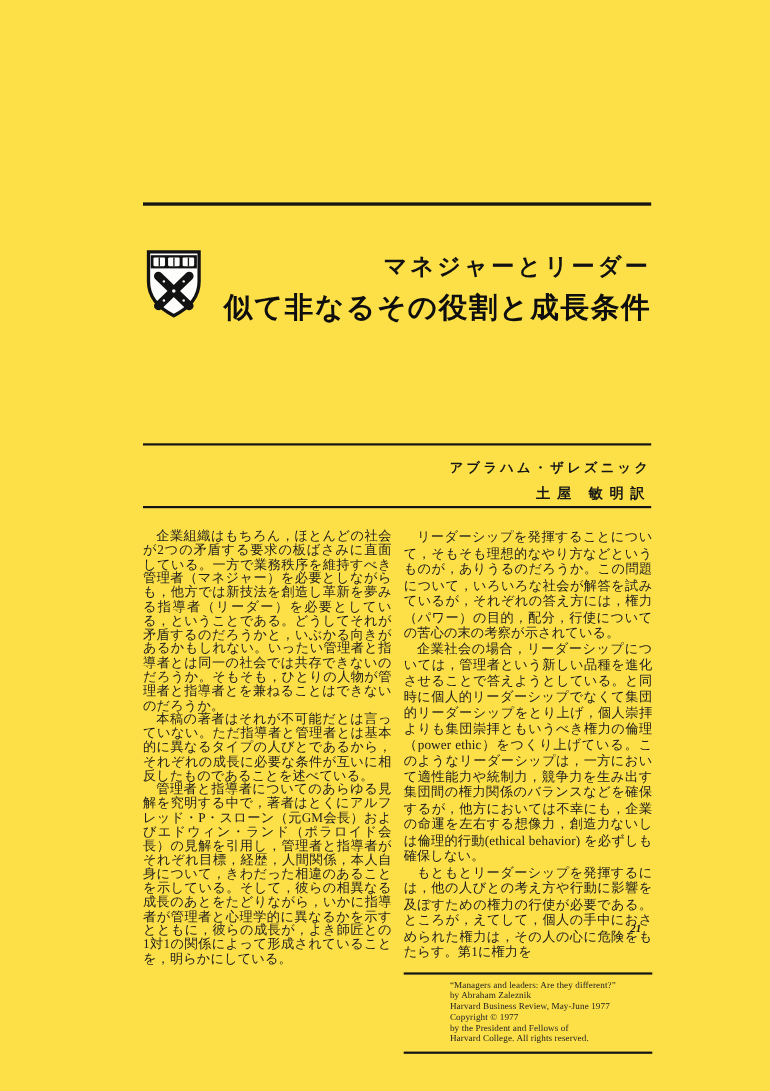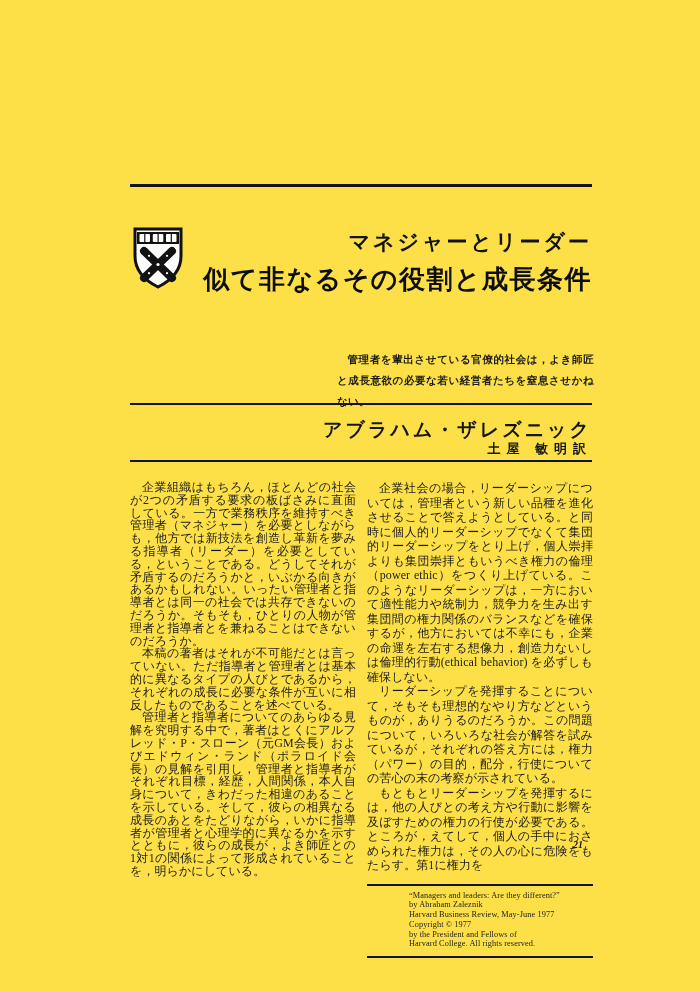--- a/index.html
+++ b/index.html
@@ -35,21 +35,21 @@
     position:absolute;left:337px;top:349px;width:257px;
     font-family:"Liberation Sans","DejaVu Sans",sans-serif;
     font-weight:700;font-size:10.5px;line-height:21px;
     letter-spacing:0.3px;text-indent:1em;text-align:justify;
     color:#1a1a1a;margin:0;
   }
 
   .author{
     position:absolute;right:108px;top:417px;
     font-family:"Liberation Sans","DejaVu Sans",sans-serif;
-    font-weight:700;font-size:19px;letter-spacing:3px;
+    font-weight:700;font-size:12px;letter-spacing:3px;
     white-space:nowrap;color:#161616;
   }
   .translator{
     position:absolute;right:108px;top:440px;
     font-family:"Liberation Sans","DejaVu Sans",sans-serif;
     font-weight:700;font-size:13px;letter-spacing:6px;
     white-space:nowrap;color:#161616;
   }
 
   .columns{
@@ -112,36 +112,35 @@
         <circle cx="35" cy="29.8" r="1.1"></circle>
         <circle cx="17" cy="47.2" r="1.1"></circle>
         <circle cx="35" cy="47.2" r="1.1"></circle>
       </g>
     </svg>
   </div>
 
   <div class="title">マネジャーとリーダー</div>
   <div class="subtitle">似て非なるその役割と成長条件</div>
 
-  <p class="lead">管理者を輩出させている官僚的社会は，よき師匠と成長意欲の必要な若い経営者たちを窒息させかねない。</p>
 
   <div class="rule" id="byline-rule-top"></div>
   <div class="author">アブラハム・ザレズニック</div>
   <div class="translator">土屋 敏明訳</div>
   <div class="rule" id="byline-rule-bottom"></div>
 
   <div class="columns">
     <div class="col col-left">
       <p>企業組織はもちろん，ほとんどの社会が2つの矛盾する要求の板ばさみに直面している。一方で業務秩序を維持すべき管理者（マネジャー）を必要としながらも，他方では新技法を創造し革新を夢みる指導者（リーダー）を必要としている，ということである。どうしてそれが矛盾するのだろうかと，いぶかる向きがあるかもしれない。いったい管理者と指導者とは同一の社会では共存できないのだろうか。そもそも，ひとりの人物が管理者と指導者とを兼ねることはできないのだろうか。</p>
       <p>本稿の著者はそれが不可能だとは言っていない。ただ指導者と管理者とは基本的に異なるタイプの人びとであるから，それぞれの成長に必要な条件が互いに相反したものであることを述べている。</p>
       <p>管理者と指導者についてのあらゆる見解を究明する中で，著者はとくにアルフレッド・P・スローン（元GM会長）およびエドウィン・ランド（ポラロイド会長）の見解を引用し，管理者と指導者がそれぞれ目標，経歴，人間関係，本人自身について，きわだった相違のあることを示している。そして，彼らの相異なる成長のあとをたどりながら，いかに指導者が管理者と心理学的に異なるかを示すとともに，彼らの成長が，よき師匠との1対1の関係によって形成されていることを，明らかにしている。</p>
     </div>
     <div class="col col-right">
+      <p>リーダーシップを発揮することについて，そもそも理想的なやり方などというものが，ありうるのだろうか。この問題について，いろいろな社会が解答を試みているが，それぞれの答え方には，権力（パワー）の目的，配分，行使についての苦心の末の考察が示されている。</p>
       <p>企業社会の場合，リーダーシップについては，管理者という新しい品種を進化させることで答えようとしている。と同時に個人的リーダーシップでなくて集団的リーダーシップをとり上げ，個人崇拝よりも集団崇拝ともいうべき権力の倫理（power ethic）をつくり上げている。このようなリーダーシップは，一方において適性能力や統制力，競争力を生み出す集団間の権力関係のバランスなどを確保するが，他方においては不幸にも，企業の命運を左右する想像力，創造力ないしは倫理的行動(ethical behavior) を必ずしも確保しない。</p>
-      <p>リーダーシップを発揮することについて，そもそも理想的なやり方などというものが，ありうるのだろうか。この問題について，いろいろな社会が解答を試みているが，それぞれの答え方には，権力（パワー）の目的，配分，行使についての苦心の末の考察が示されている。</p>
       <p>もともとリーダーシップを発揮するには，他の人びとの考え方や行動に影響を及ぼすための権力の行使が必要である。ところが，えてして，個人の手中におさめられた権力は，その人の心に危険をもたらす。第1に権力を</p>
 
       <div class="citation">
         <div>“Managers and leaders: Are they different?”</div>
         <div>by Abraham Zaleznik</div>
         <div>Harvard Business Review, May-June 1977</div>
         <div>Copyright © 1977</div>
         <div>by the President and Fellows of</div>
         <div>Harvard College. All rights reserved.</div>
       </div>

